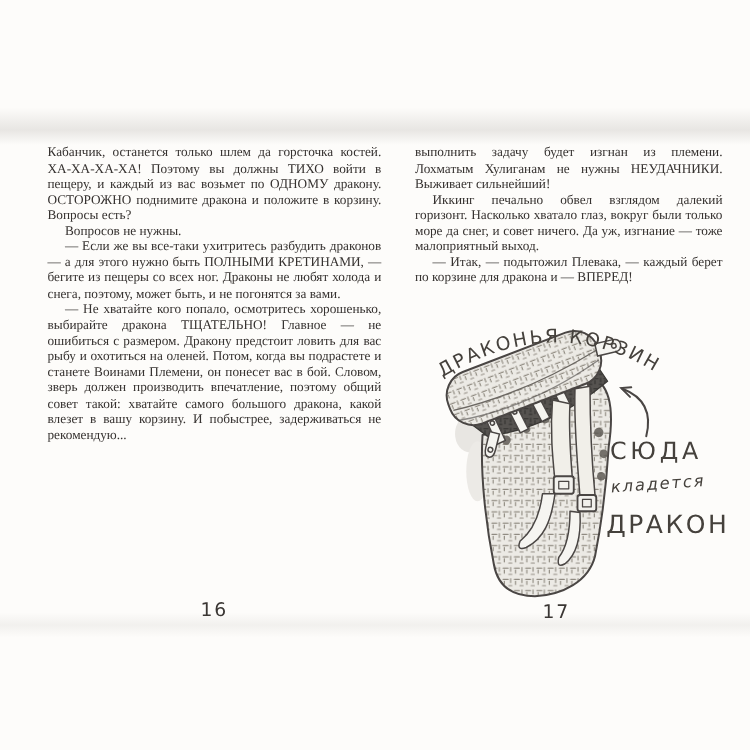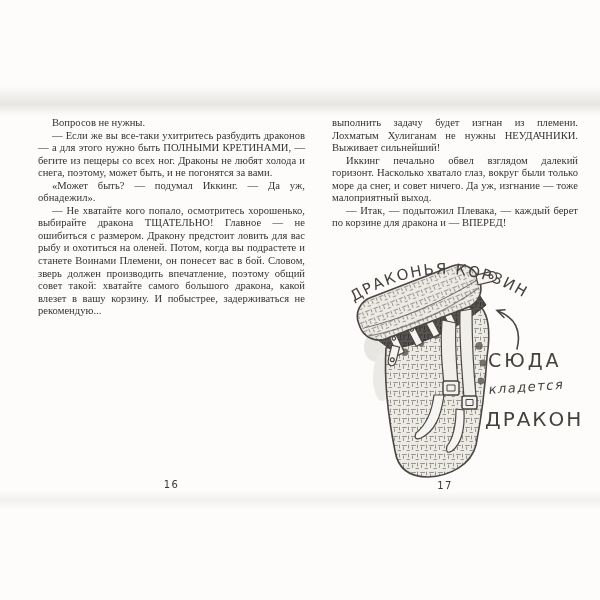--- a/index.html
+++ b/index.html
@@ -21,37 +21,37 @@
     position:absolute;top:117px;color:#363230;
     font-size:10.6px;line-height:12.55px;text-align:justify;
   }
   .page-text p{margin:0;padding:0;}
   .page-text p.indent{text-indent:14px;}
   #left-text{left:38px;width:267px;}
   #right-text{left:332px;width:246px;}
   .pagenum{
     position:absolute;text-align:center;
     font-family:"DejaVu Sans",sans-serif;
-    font-size:10px;letter-spacing:1.5px;color:#3b3734;
+    font-size:15px;letter-spacing:1.5px;color:#3b3734;
   }
   #pn-left{left:38px;width:267px;top:479px;}
   #pn-right{left:360px;width:170px;top:480px;}
   #basket{position:absolute;left:338px;top:245px;}
   .hand{font-family:"DejaVu Sans",sans-serif;fill:#45413c;}
 </style>
 </head>
 <body>
 
 <div id="shadow-top" class="edge-shadow"></div>
 <div id="shadow-bottom" class="edge-shadow"></div>
 
 <section id="left-text" class="page-text">
+  <p>Кабанчик, останется только шлем да горсточка костей. ХА-ХА-ХА-ХА! Поэтому вы должны ТИХО войти в пещеру, и каждый из вас возьмет по ОДНОМУ дракону. ОСТОРОЖНО поднимите дракона и положите в корзину. Вопросы есть?</p>
   <p class="indent">Вопросов не нужны.</p>
   <p class="indent">— Если же вы все-таки ухитритесь разбудить драконов — а для этого нужно быть ПОЛНЫМИ КРЕТИНАМИ, — бегите из пещеры со всех ног. Драконы не любят холода и снега, поэтому, может быть, и не погонятся за вами.</p>
-  <p class="indent">«Может быть? — подумал Иккинг. — Да уж, обнадежил».</p>
   <p class="indent">— Не хватайте кого попало, осмотритесь хорошенько, выбирайте дракона ТЩАТЕЛЬНО! Главное — не ошибиться с размером. Дракону предстоит ловить для вас рыбу и охотиться на оленей. Потом, когда вы подрастете и станете Воинами Племени, он понесет вас в бой. Словом, зверь должен производить впечатление, поэтому общий совет такой: хватайте самого большого дракона, какой влезет в вашу корзину. И побыстрее, задерживаться не рекомендую...</p>
 </section>
 
 <section id="right-text" class="page-text">
   <p>выполнить задачу будет изгнан из племени. Лохматым Хулиганам не нужны НЕУДАЧНИКИ. Выживает сильнейший!</p>
   <p class="indent">Иккинг печально обвел взглядом далекий горизонт. Насколько хватало глаз, вокруг были только море да снег, и совет ничего. Да уж, изгнание — тоже малоприятный выход.</p>
   <p class="indent">— Итак, — подытожил Плевака, — каждый берет по корзине для дракона и — ВПЕРЕД!</p>
 </section>
 
 <svg id="basket" width="260" height="240" viewBox="0 0 260 240" xmlns="http://www.w3.org/2000/svg">

